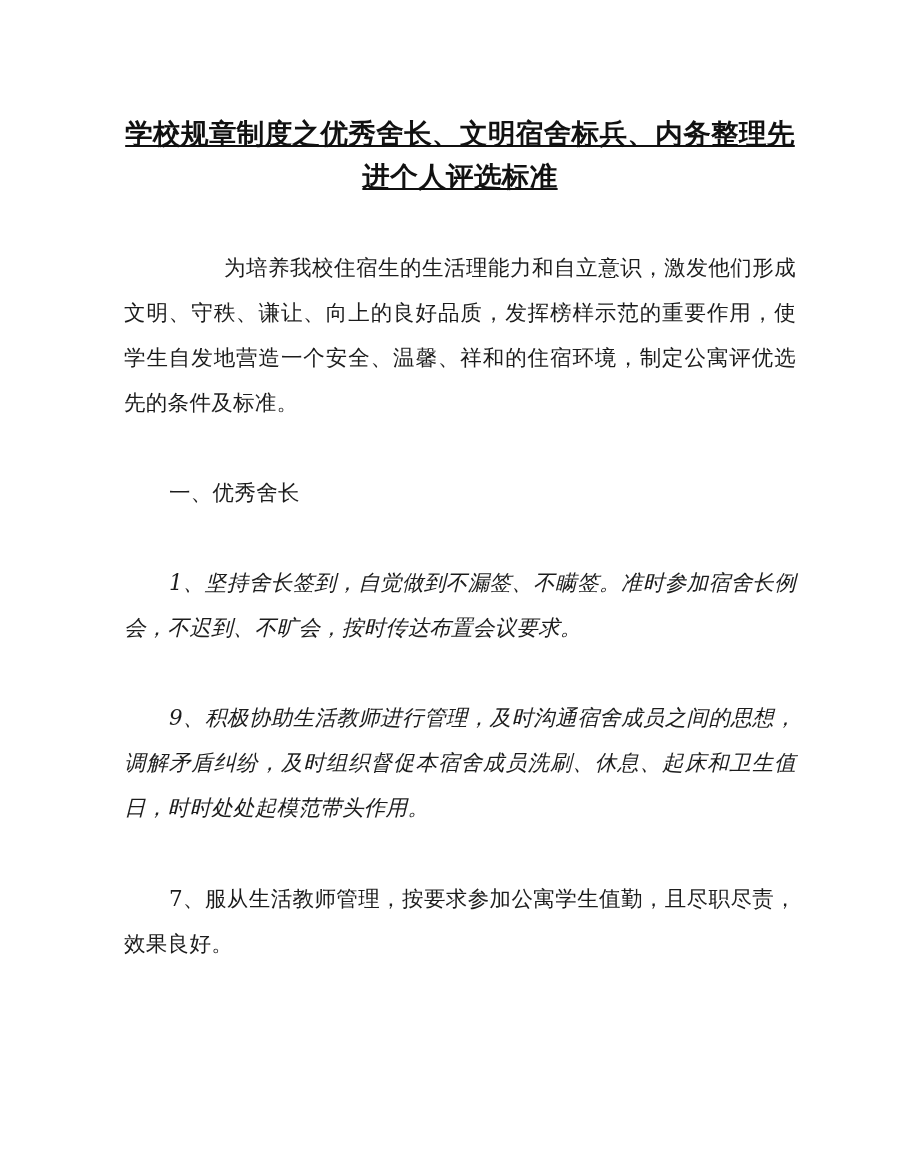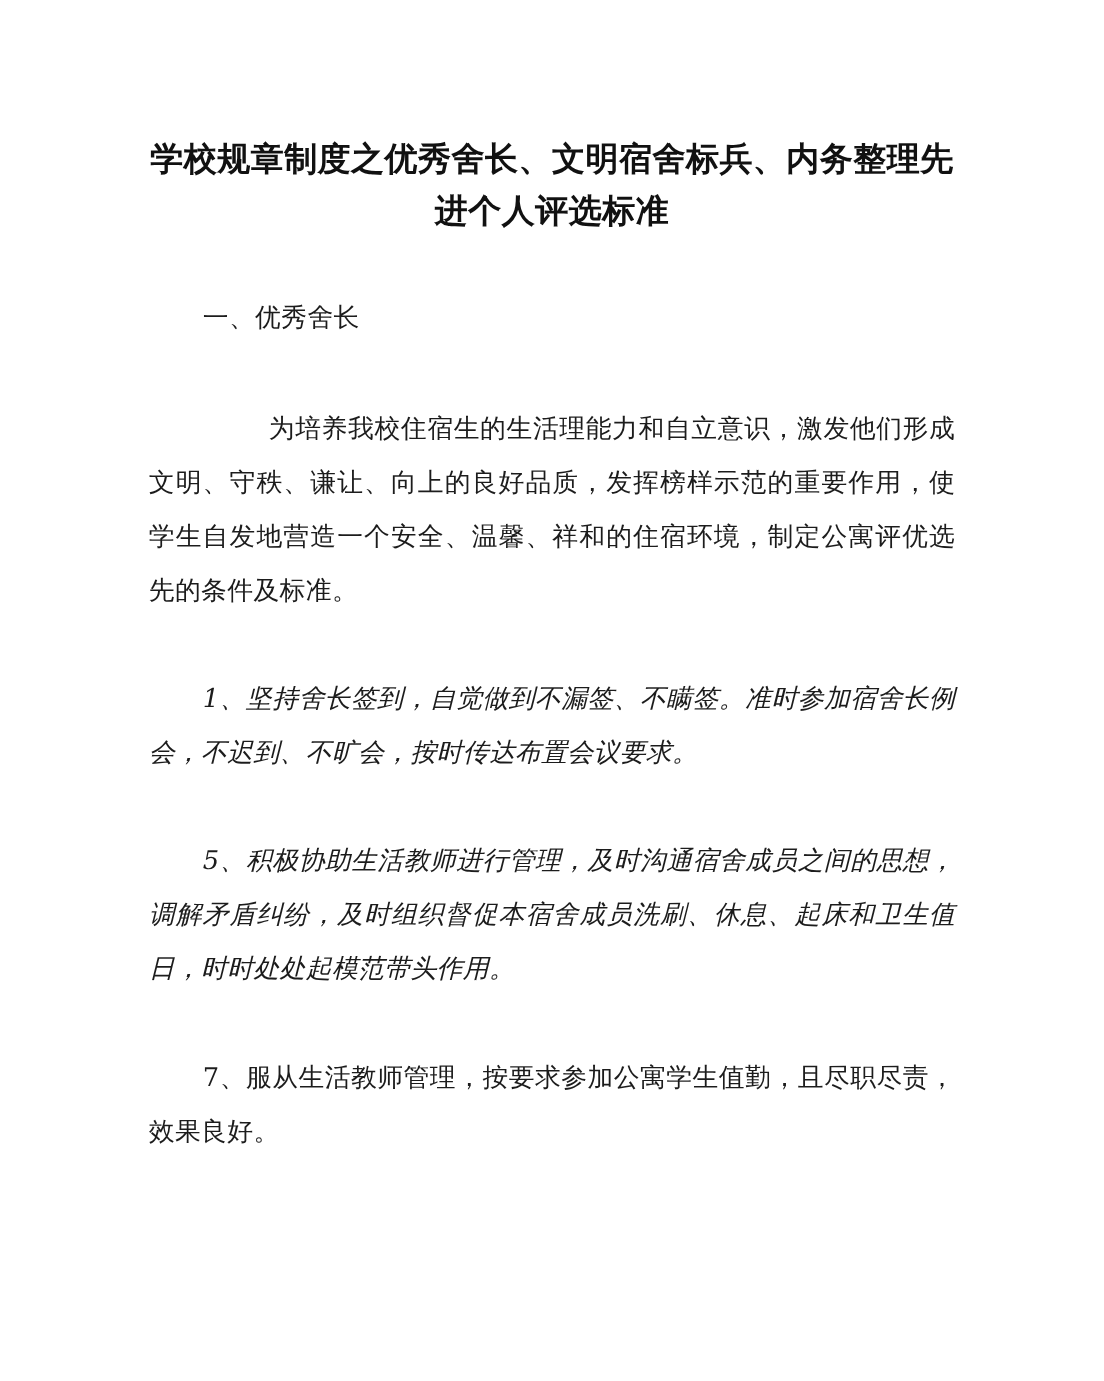--- a/index.html
+++ b/index.html
@@ -35,20 +35,21 @@
     margin: 0;
     padding: 0;
     font-family: "DejaVu Sans", "Liberation Sans", sans-serif;
     font-weight: 700;
     font-size: 27.5px;
     line-height: 43px;
     letter-spacing: 0.4px;
     text-align: center;
     color: #111111;
     padding-top: 112px;
+    text-decoration: underline;
   }
 
   .title-line-2 {
     display: block;
   }
 
   .para {
     margin: 0;
     font-size: 21.5px;
     line-height: 45px;
@@ -84,24 +85,24 @@
 <body>
 
 <div class="page">
   <div class="content">
 
     <h1 class="doc-title">
       <span>学校规章制度之优秀舍长、文明宿舍标兵、内务整理先</span>
       <span class="title-line-2">进个人评选标准</span>
     </h1>
 
+    <p class="para para-lead">为培养我校住宿生的生活理能力和自立意识，激发他们形成文明、守秩、谦让、向上的良好品质，发挥榜样示范的重要作用，使学生自发地营造一个安全、温馨、祥和的住宿环境，制定公寓评优选先的条件及标准。</p>
+
     <p class="para section-heading">一、优秀舍长</p>
-
-    <p class="para para-lead">为培养我校住宿生的生活理能力和自立意识，激发他们形成文明、守秩、谦让、向上的良好品质，发挥榜样示范的重要作用，使学生自发地营造一个安全、温馨、祥和的住宿环境，制定公寓评优选先的条件及标准。</p>
 
     <p class="para para-item">1、坚持舍长签到，自觉做到不漏签、不瞒签。准时参加宿舍长例会，不迟到、不旷会，按时传达布置会议要求。</p>
 
-    <p class="para para-item">5、积极协助生活教师进行管理，及时沟通宿舍成员之间的思想，调解矛盾纠纷，及时组织督促本宿舍成员洗刷、休息、起床和卫生值日，时时处处起模范带头作用。</p>
+    <p class="para para-item">9、积极协助生活教师进行管理，及时沟通宿舍成员之间的思想，调解矛盾纠纷，及时组织督促本宿舍成员洗刷、休息、起床和卫生值日，时时处处起模范带头作用。</p>
 
     <p class="para para-item-3">7、服从生活教师管理，按要求参加公寓学生值勤，且尽职尽责，效果良好。</p>
 
   </div>
 </div>
 
 </body></html>

